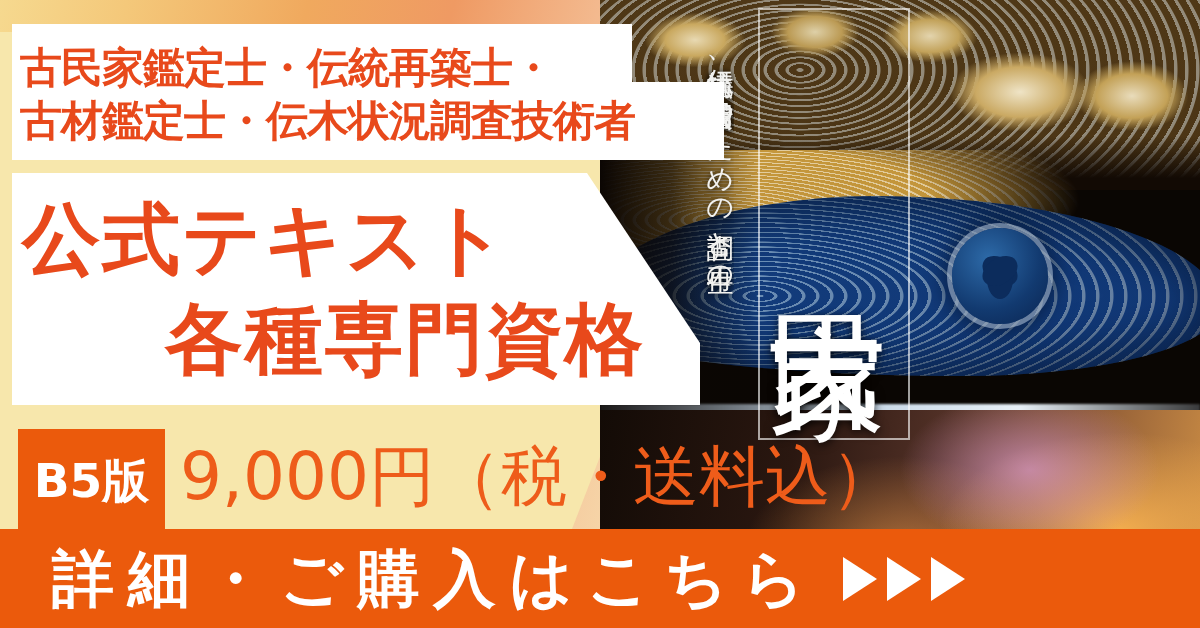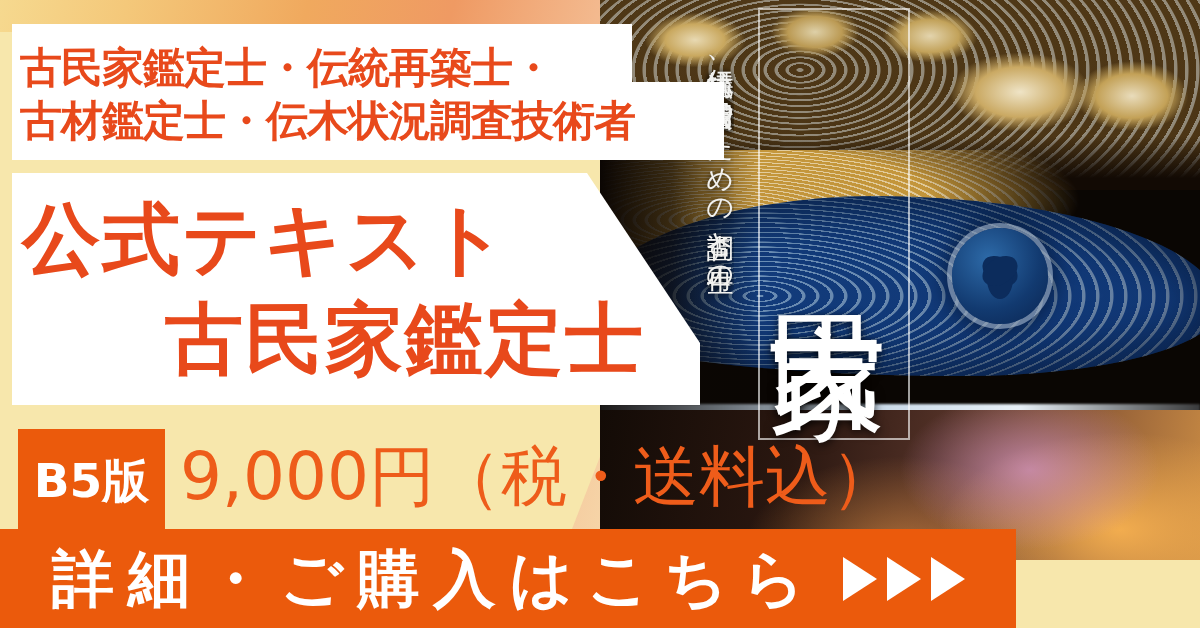--- a/index.html
+++ b/index.html
@@ -192,21 +192,21 @@
     color:#EE5C1A;
     font-family:"DejaVu Sans","Liberation Sans",sans-serif;
     font-weight:400;
     font-size:66px;
     letter-spacing:0px;
     white-space:nowrap;
   }
 
   
   .cta-bar{
-    position:absolute; left:0; top:529px; width:1016px; height:99px;
+    position:absolute; left:0; top:529px; width:1200px; height:99px;
     background:#EB5A0C;
     display:flex; align-items:center;
   }
   .cta-text{
     color:#ffffff;
     font-family:"DejaVu Sans","Liberation Sans",sans-serif;
     font-weight:700;
     font-size:62px;
     letter-spacing:14px;
     margin-left:52px;
@@ -246,21 +246,21 @@
   <div class="cover-frame"></div>
   <div class="cover-title">古民家</div>
   <div class="cover-subtitle">伝統構法、古民家活用のための調査と再生の</div>
 
   <div class="panel-top"></div>
   <div class="cert-line cert-line-1">古民家鑑定士・伝統再築士・</div>
   <div class="cert-line cert-line-2">古材鑑定士・伝木状況調査技術者</div>
 
   <div class="panel-main"></div>
   <div class="headline headline-1">公式テキスト</div>
-  <div class="headline headline-2">古民家鑑定士</div>
+  <div class="headline headline-2">各種専門資格</div>
 
   <div class="badge-b5">B5版</div>
   <div class="price-text">9,000円（税・送料込）</div>
 
   <div class="cta-bar">
     <span class="cta-text">詳細・ご購入はこちら</span>
     <span class="cta-arrows">
       <i></i>
       <i></i>
       <i></i>

